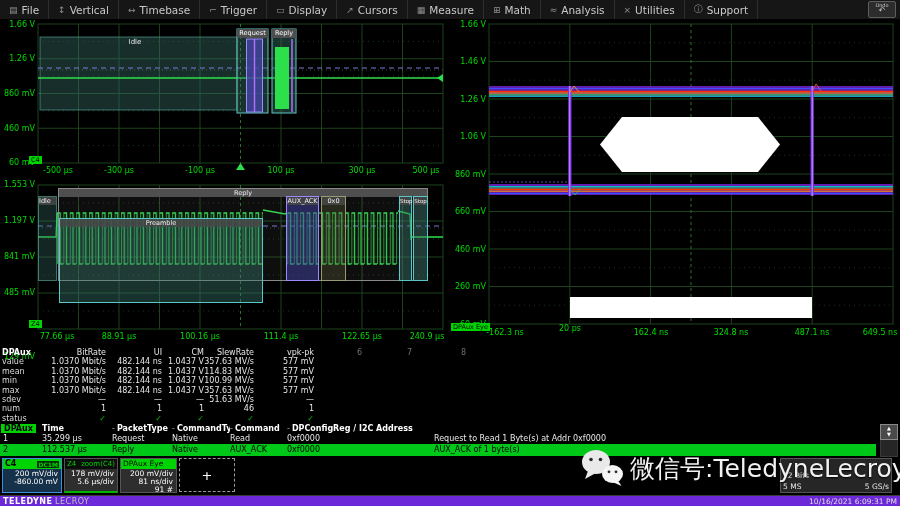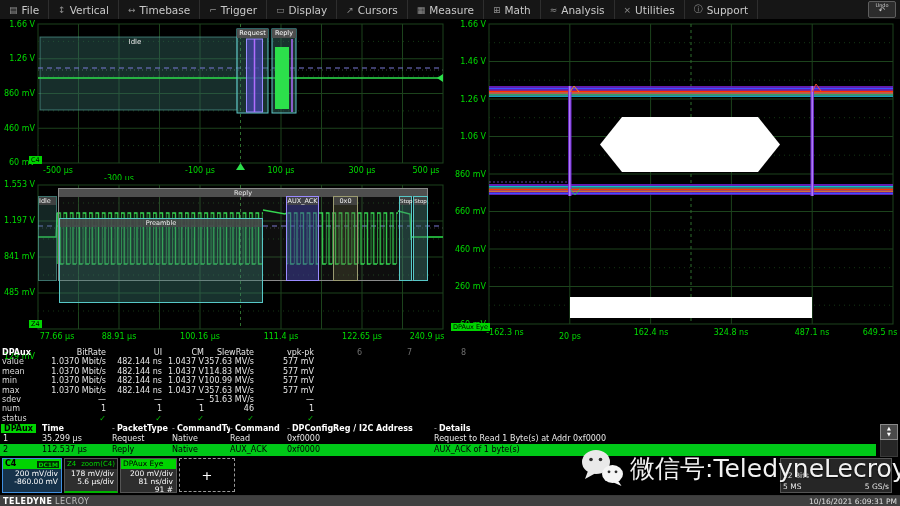--- a/index.html
+++ b/index.html
@@ -63,21 +63,21 @@
              align-items:center;padding:0 2px;}
   .chbox .bd{text-align:right;padding-right:3px;line-height:8.3px;padding-top:1px;}
   .minibadge{font-size:6px;line-height:7px;padding:0 1px;}
   .addbox{position:absolute;top:1px;height:34px;border:1px dashed #9a9a9a;color:#fff;
           display:flex;align-items:center;justify-content:center;font-size:13px;box-sizing:border-box;}
   .infobox{position:absolute;top:1px;height:35px;background:#262626;border:1px solid #555;
            box-sizing:border-box;color:#e8e8e8;font-size:7.5px;line-height:11px;padding:0 2px;}
   .irow{display:flex;justify-content:space-between;height:11px;}
   .irow.right{justify-content:flex-end;gap:2px;}
   
-  .statusbar{position:absolute;left:0;top:495px;right:0;height:11px;background:#404040;
+  .statusbar{position:absolute;left:0;top:495px;right:0;height:11px;background:#6d28d9;
              border-top:1px solid #3a3a3a;color:#fff;font-size:8px;line-height:11px;}
   .brand{position:absolute;left:3px;top:0;}
   .brand .b1{font-weight:bold;letter-spacing:0.5px;}
   .brand .b2{color:#c0c0c0;letter-spacing:0.5px;}
   .clock{position:absolute;right:3px;top:0;color:#e0e0e0;font-size:7.5px;}
   
   .watermark{position:absolute;left:580px;top:448px;display:flex;align-items:center;gap:6px;
              z-index:9;pointer-events:none;}
   .wmtext{font-size:25px;color:#f2f2f2;text-shadow:0 1px 2px #000;white-space:nowrap;}
 </style>
@@ -177,21 +177,21 @@
       <line x1="292" y1="19" x2="292" y2="92" stroke="#b06cff" stroke-width="1.5"></line>
       <polygon points="236,150 245,150 240.5,143" fill="#2ce04b"></polygon>
       <polygon points="443,54 437,58 443,62" fill="#2ce04b"></polygon>
     </svg>
     <span class="yt" style="top:0;">1.66 V</span>
     <span class="yt" style="top:34px;">1.26 V</span>
     <span class="yt" style="top:69px;">860 mV</span>
     <span class="yt" style="top:104px;">460 mV</span>
     <span class="yt" style="top:138px;">60 mV</span>
     <span class="xt" style="left:28px;top:146px;">-500 µs</span>
-    <span class="xt" style="left:89px;top:154px;text-align:center;">-300 µs</span>
+    <span class="xt" style="left:89px;top:146px;text-align:center;">-300 µs</span>
     <span class="xt" style="left:170px;top:146px;">-100 µs</span>
     <span class="xt" style="left:251px;top:146px;">100 µs</span>
     <span class="xt" style="left:332px;top:146px;">300 µs</span>
     <span class="xt" style="left:396px;top:146px;">500 µs</span>
     <span class="anno" style="left:105px;top:18px;width:60px;text-align:center;">Idle</span>
     <span class="chiphdr" style="left:237px;top:9px;width:31px;">Request</span>
     <span class="chiphdr" style="left:272px;top:9px;width:24px;">Reply</span>
     <span class="badge" style="left:29px;top:136px;">C4</span>
   </div>
 
@@ -239,21 +239,21 @@
     </div>
     <div class="dbox" style="left:38px;top:16px;width:19px;height:85px;background:rgba(56,110,102,0.35);border:1px solid rgba(100,190,180,0.5);">
       <span class="dlb" style="text-align:left;background:rgba(70,70,70,0.85);">Idle</span>
     </div>
     <div class="dbox" style="left:59px;top:16px;width:204px;height:85px;background:rgba(58,118,110,0.42);border:1px solid #57c7c7;margin-top:22px;">
       <span class="dlb" style="background:rgba(70,70,70,0.85);">Preamble</span>
     </div>
     <div class="dbox" style="left:286px;top:16px;width:33px;height:85px;background:rgba(66,66,165,0.5);border:1px solid #9a8aff;">
       <span class="dlb" style="background:rgba(70,70,70,0.85);">AUX_ACK</span>
     </div>
-    <div class="dbox" style="left:321px;top:16px;width:25px;height:85px;background:rgba(95,95,60,0.33);border:1px solid #9a9a70;margin-left:12px;">
+    <div class="dbox" style="left:321px;top:16px;width:25px;height:85px;background:rgba(95,95,60,0.33);border:1px solid #9a9a70;">
       <span class="dlb" style="background:rgba(70,70,70,0.85);">0x0</span>
     </div>
     <div class="dbox" style="left:399px;top:16px;width:13px;height:85px;background:rgba(58,118,110,0.42);border:1px solid #57c7c7;">
       <span class="dlb" style="font-size:5.5px;background:rgba(70,70,70,0.85);">Stop</span>
     </div>
     <div class="dbox" style="left:413px;top:16px;width:15px;height:85px;background:rgba(58,118,110,0.42);border:1px solid #57c7c7;">
       <span class="dlb" style="font-size:5.5px;background:rgba(70,70,70,0.85);">Stop</span>
     </div>
     <span class="yt" style="top:0;">1.553 V</span>
     <span class="yt" style="top:36px;">1.197 V</span>
@@ -334,21 +334,21 @@
     <span class="yt ytw" style="top:0;">1.66 V</span>
     <span class="yt ytw" style="top:37px;">1.46 V</span>
     <span class="yt ytw" style="top:75px;">1.26 V</span>
     <span class="yt ytw" style="top:112px;">1.06 V</span>
     <span class="yt ytw" style="top:150px;">860 mV</span>
     <span class="yt ytw" style="top:187px;">660 mV</span>
     <span class="yt ytw" style="top:225px;">460 mV</span>
     <span class="yt ytw" style="top:262px;">260 mV</span>
     <span class="yt ytw" style="top:300px;">60 mV</span>
     <span class="xt" style="left:29px;top:308px;">-162.3 ns</span>
-    <span class="xt" style="left:94px;top:312px;">20 ps</span>
+    <span class="xt" style="left:94px;top:304px;">20 ps</span>
     <span class="xt" style="left:175px;top:308px;">162.4 ns</span>
     <span class="xt" style="left:255px;top:308px;">324.8 ns</span>
     <span class="xt" style="left:336px;top:308px;">487.1 ns</span>
     <span class="xt" style="left:404px;top:308px;">649.5 ns</span>
     <span class="badge" style="left:5px;top:303px;">DPAux Eye</span>
   </div>
 
   <div class="mtable">
     <div class="title hdr">DPAux</div>
     <div class="hdr">BitRate</div>
@@ -432,21 +432,20 @@
   </div>
 
   <div class="dtable">
     <div class="drow dhead">
       <div><span class="dbadge">DPAux</span></div>
       <div>Time</div>
       <div class="dh">PacketType</div>
       <div class="dh">CommandType</div>
       <div class="dh">Command</div>
       <div class="dh">DPConfigReg / I2C Address</div>
-      <div class="dh">Details</div>
       <div></div>
     </div>
     <div class="drow">
       <div style="padding-left:3px;">1</div>
       <div>35.299 µs</div>
       <div>Request</div>
       <div>Native</div>
       <div>Read</div>
       <div>0xf0000</div>
       <div>Request to Read 1 Byte(s) at Addr 0xf0000</div>

